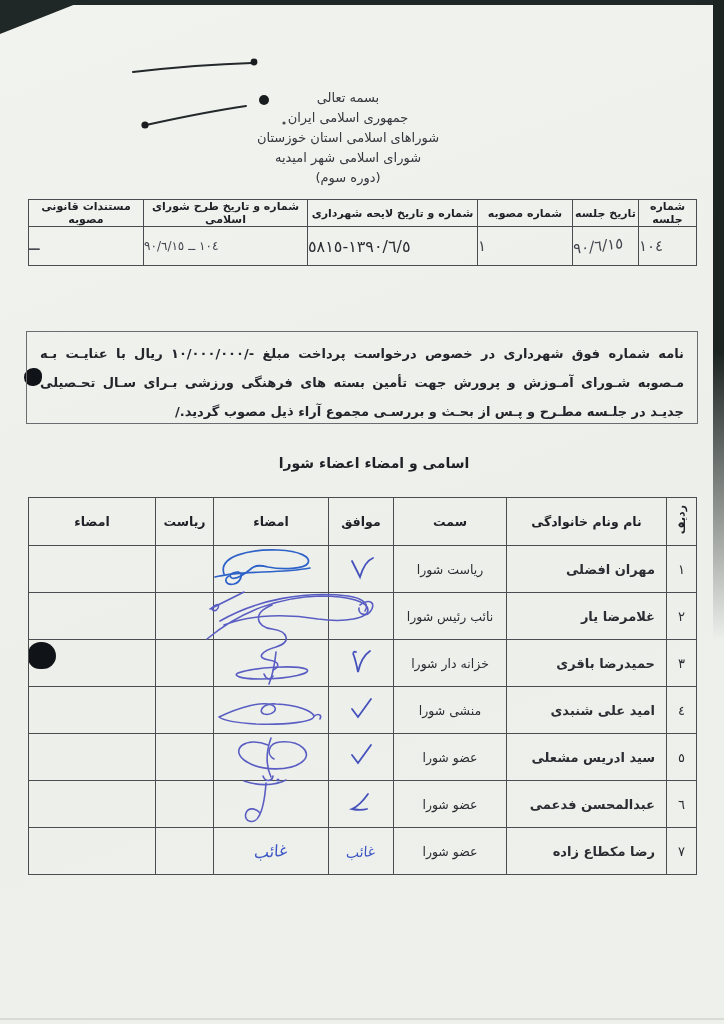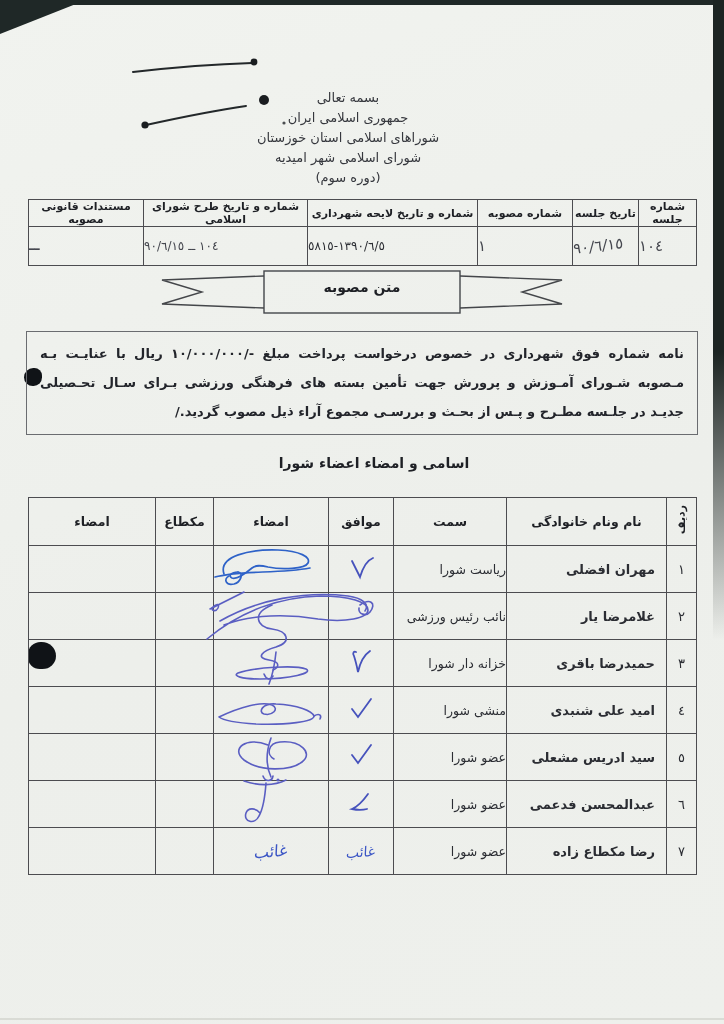--- a/index.html
+++ b/index.html
@@ -21,44 +21,44 @@
   .staples{position:absolute;left:118px;top:48px;}
   
   .doc-header{position:absolute;top:88px;left:0;width:100%;text-align:center;
     transform:translateX(-14px);font-size:13px;line-height:20px;color:#35373d;}
   
   table{border-collapse:collapse;table-layout:fixed;}
   td,th{border:1px solid #4c4c50;padding:0;vertical-align:middle;overflow:visible;}
   .meta-table{position:absolute;top:199px;right:27px;width:668px;font-size:11px;}
   .meta-table th{height:25px;font-weight:bold;font-size:11px;color:#1e2025;}
   .meta-table td{height:38px;text-align:left;}
-  .typed{font-size:12px;letter-spacing:.5px;direction:ltr;}
+  .typed{font-size:16px;letter-spacing:.5px;direction:ltr;}
   .hand{font-family:"DejaVu Sans",sans-serif;color:#45474f;font-size:15px;
     letter-spacing:1px;display:inline-block;}
   .hand-rot{transform:rotate(-7deg) skewX(-6deg);}
   .hand-dash{font-size:18px;transform:translateY(-3px);display:inline-block;color:#45474f;}
   
   .banner{position:absolute;top:269px;right:152px;width:420px;height:46px;}
   .banner-label{position:absolute;top:10px;right:112px;width:196px;text-align:center;
     font-weight:bold;font-size:14px;color:#1e2025;}
   
   .resolution-box{position:absolute;top:331px;right:26px;width:644px;height:84px;
-    border:1px solid #6a6c70;padding:7px 13px 11px 13px;
+    border:1px solid #6a6c70;padding:7px 13px 0 13px;
     font-size:13px;font-weight:bold;line-height:29px;text-align:justify;color:#23252b;}
   
   .members-title{position:absolute;top:455px;left:0;width:100%;text-align:center;
     font-weight:bold;font-size:14px;color:#1e2025;padding-left:12px;}
   .members-table{position:absolute;top:497px;right:27px;width:668px;}
   .members-table th{height:47px;font-size:12.5px;font-weight:bold;color:#1e2025;}
   .members-table td{height:46px;position:relative;}
   .th-radif span{writing-mode:vertical-rl;transform:rotate(180deg);display:inline-block;
     font-size:11px;letter-spacing:1px;}
   .cell-no{text-align:center;font-size:13px;color:#2b2d33;}
   .cell-name{text-align:right;padding-right:11px;font-weight:bold;font-size:13px;}
-  .cell-role{text-align:right;font-size:12.5px;}
+  .cell-role{text-align:center;font-size:12.5px;}
   .cell-mark,.cell-sig,.cell-opp,.cell-oppsig{text-align:center;}
   .sigwrap{position:absolute;inset:0;pointer-events:none;}
   .sigwrap svg{position:absolute;}
   .hand-blue{color:#3b55c5;font-size:16px;display:inline-block;
     transform:rotate(-5deg) skewX(-8deg);letter-spacing:1px;}
   .hand-blue.small{font-size:14px;}
   svg .ink-b{stroke:#2e62c8;fill:none;stroke-width:1.7;stroke-linecap:round;}
   svg .ink-v{stroke:#5a5ec2;fill:none;stroke-width:1.6;stroke-linecap:round;}
   svg .ink-c{stroke:#4652bc;fill:none;stroke-width:1.8;stroke-linecap:round;}
   svg .ink-k{stroke:#23282a;fill:none;stroke-width:2;stroke-linecap:round;}
@@ -113,33 +113,20 @@
       <td><span class="hand">١٠٤</span></td>
       <td><span class="hand hand-rot">٩٠/٦/١٥</span></td>
       <td><span class="hand">١</span></td>
       <td><span class="typed">١٣٩٠/٦/٥-٥٨١٥</span></td>
       <td><span class="hand" style="font-size:12px">١٠٤ ــ ٩٠/٦/١٥</span></td>
       <td><span class="hand-dash">ــ</span></td>
     </tr>
   </tbody>
     </table>
 
-  <div class="banner">
-    <svg width="420" height="46">
-      <g stroke="#44464a" stroke-width="1.4" fill="none">
-
-        <polyline points="112,7 10,11 50,23 10,35 112,39"></polyline>
-
-        <rect x="112" y="2" width="196" height="42"></rect>
-
-        <polyline points="308,7 410,11 370,23 410,35 308,39"></polyline>
-      </g>
-    </svg>
-    <div class="banner-label">متن مصوبه</div>
-  </div>
 
   <div class="resolution-box">
     <span>نامه شماره فوق شهرداری در خصوص درخواست پرداخت مبلغ -/١٠/٠٠٠/٠٠٠ ریال با عنایـت بـه مـصوبه شـورای آمـوزش و پرورش جهت تأمین بسته های فرهنگی ورزشی بـرای سـال تحـصیلی جدیـد در جلـسه مطـرح و پـس از بحـث و بررسـی مجموع آراء ذیل مصوب گردید./</span>
   </div>
 
   <div class="members-title">اسامی و امضاء اعضاء شورا</div>
 
   <table class="members-table">
     <colgroup>
       <col style="width:30px">
@@ -150,21 +137,21 @@
         <col style="width:58px">
         <col style="width:127px">
     </colgroup>
     <tbody>
         <tr>
       <th class="th-radif"><span>ردیف</span></th>
       <th>نام ونام خانوادگی</th>
       <th>سمت</th>
       <th>موافق</th>
       <th>امضاء</th>
-      <th>مکطاع</th>
+      <th>ریاست</th>
       <th>امضاء</th>
     </tr>
 
     <tr>
       <td class="cell-no">١</td>
       <td class="cell-name">مهران افضلی</td>
       <td class="cell-role">ریاست شورا</td>
       <td class="cell-mark">
         <svg width="32" height="30">
           <path class="ink-c" d="M7,9 C10,15 13,21 15,25 C18,15 23,8 28,6"></path>
@@ -179,21 +166,21 @@
         </svg>
             </div>
       </td>
       <td class="cell-opp"></td>
       <td class="cell-oppsig"></td>
     </tr>
 
     <tr>
       <td class="cell-no">٢</td>
       <td class="cell-name">غلامرضا یار</td>
-      <td class="cell-role">نائب رئیس ورزشی</td>
+      <td class="cell-role">نائب رئیس شورا</td>
       <td class="cell-mark"></td>
       <td class="cell-sig">
         <div class="sigwrap">
               <svg style="top:-6px;right:-58px" width="184" height="62">
           <path class="ink-v" d="M5,52 C38,24 78,10 118,9 C148,9 166,15 166,23 C166,31 144,36 116,32 C86,27 50,27 22,38"></path>
           <path class="ink-v" d="M18,34 C56,12 104,4 146,9 C160,11 168,17 163,24"></path>
           <path class="ink-v" d="M158,18 C168,11 175,16 168,25 C164,30 156,27 157,21"></path>
           <path class="ink-v" d="M8,22 L42,5"></path>
           <path class="ink-v" d="M10,21 C14,17 18,16 16,21 C14,25 10,24 10,21" fill="#5a5ec2"></path>
         </svg>

